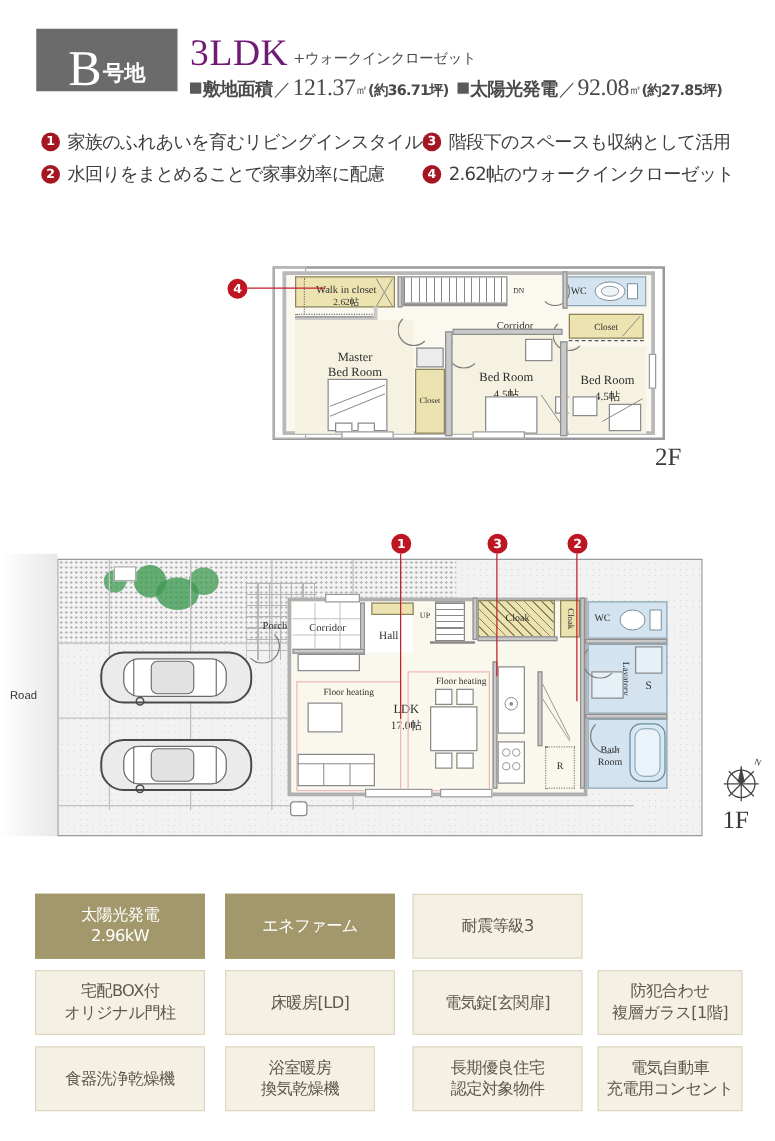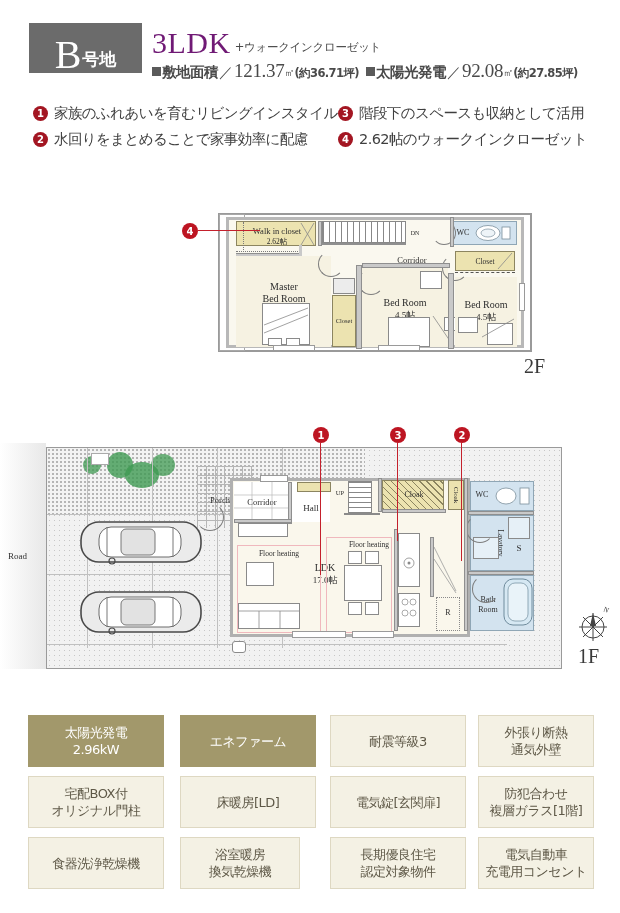--- a/index.html
+++ b/index.html
@@ -102,21 +102,21 @@
   .f1wrap{left:0;top:425px;width:620px;height:265px;}
   .site{position:absolute;left:46px;top:22px;width:516px;height:222px;
     background:#efefef;border:1px solid #9a9a9a;box-sizing:border-box;}
   .site-grav{position:absolute;left:0;top:0;width:100%;height:100%;
     background-color:#f2f2f2;
     background-image:radial-gradient(#c8c8c8 0.6px,transparent 0.7px);
     background-size:5px 5px;}
   .roadstrip{position:absolute;left:0;top:18px;width:46px;height:226px;
     background:linear-gradient(to right,#ffffff,#e8e8e8);}
   .road-label{position:absolute;left:8px;top:126px;font-size:9px;color:#333;
-    font-family:Liberation Serif, serif;}
+    font-family:Liberation Sans, sans-serif;}
 
   .house1{position:absolute;left:230px;top:53px;width:240px;height:159px;
     border:3px solid #b0b0b0;background:#faf7ec;box-sizing:border-box;}
 
   .car{position:absolute;width:128px;height:52px;}
   .car svg{width:100%;height:100%;display:block;}
 
   .tree{position:absolute;border-radius:50%;}
 
   .lot-lines{position:absolute;left:0;top:0;width:100%;height:100%;}
@@ -481,23 +481,20 @@
   <div class="badges">
     <div class="badge dark" style="left:28px;top:9px;width:136px;height:52px;">
       <div><span>太陽光発電</span><br><span>2.96kW</span></div>
     </div>
     <div class="badge dark" style="left:180px;top:9px;width:136px;height:52px;">
       <div><span>エネファーム</span></div>
     </div>
     <div class="badge light" style="left:330px;top:9px;width:136px;height:52px;">
       <div><span>耐震等級3</span></div>
     </div>
-    <div class="badge light" style="left:478px;top:9px;width:116px;height:52px;">
-      <div><span>外張り断熱</span><br><span>通気外壁</span></div>
-    </div>
 
     <div class="badge light" style="left:28px;top:70px;width:136px;height:52px;">
       <div><span>宅配BOX付</span><br><span>オリジナル門柱</span></div>
     </div>
     <div class="badge light" style="left:180px;top:70px;width:136px;height:52px;">
       <div><span>床暖房[LD]</span></div>
     </div>
     <div class="badge light" style="left:330px;top:70px;width:136px;height:52px;">
       <div><span>電気錠[玄関扉]</span></div>
     </div>

